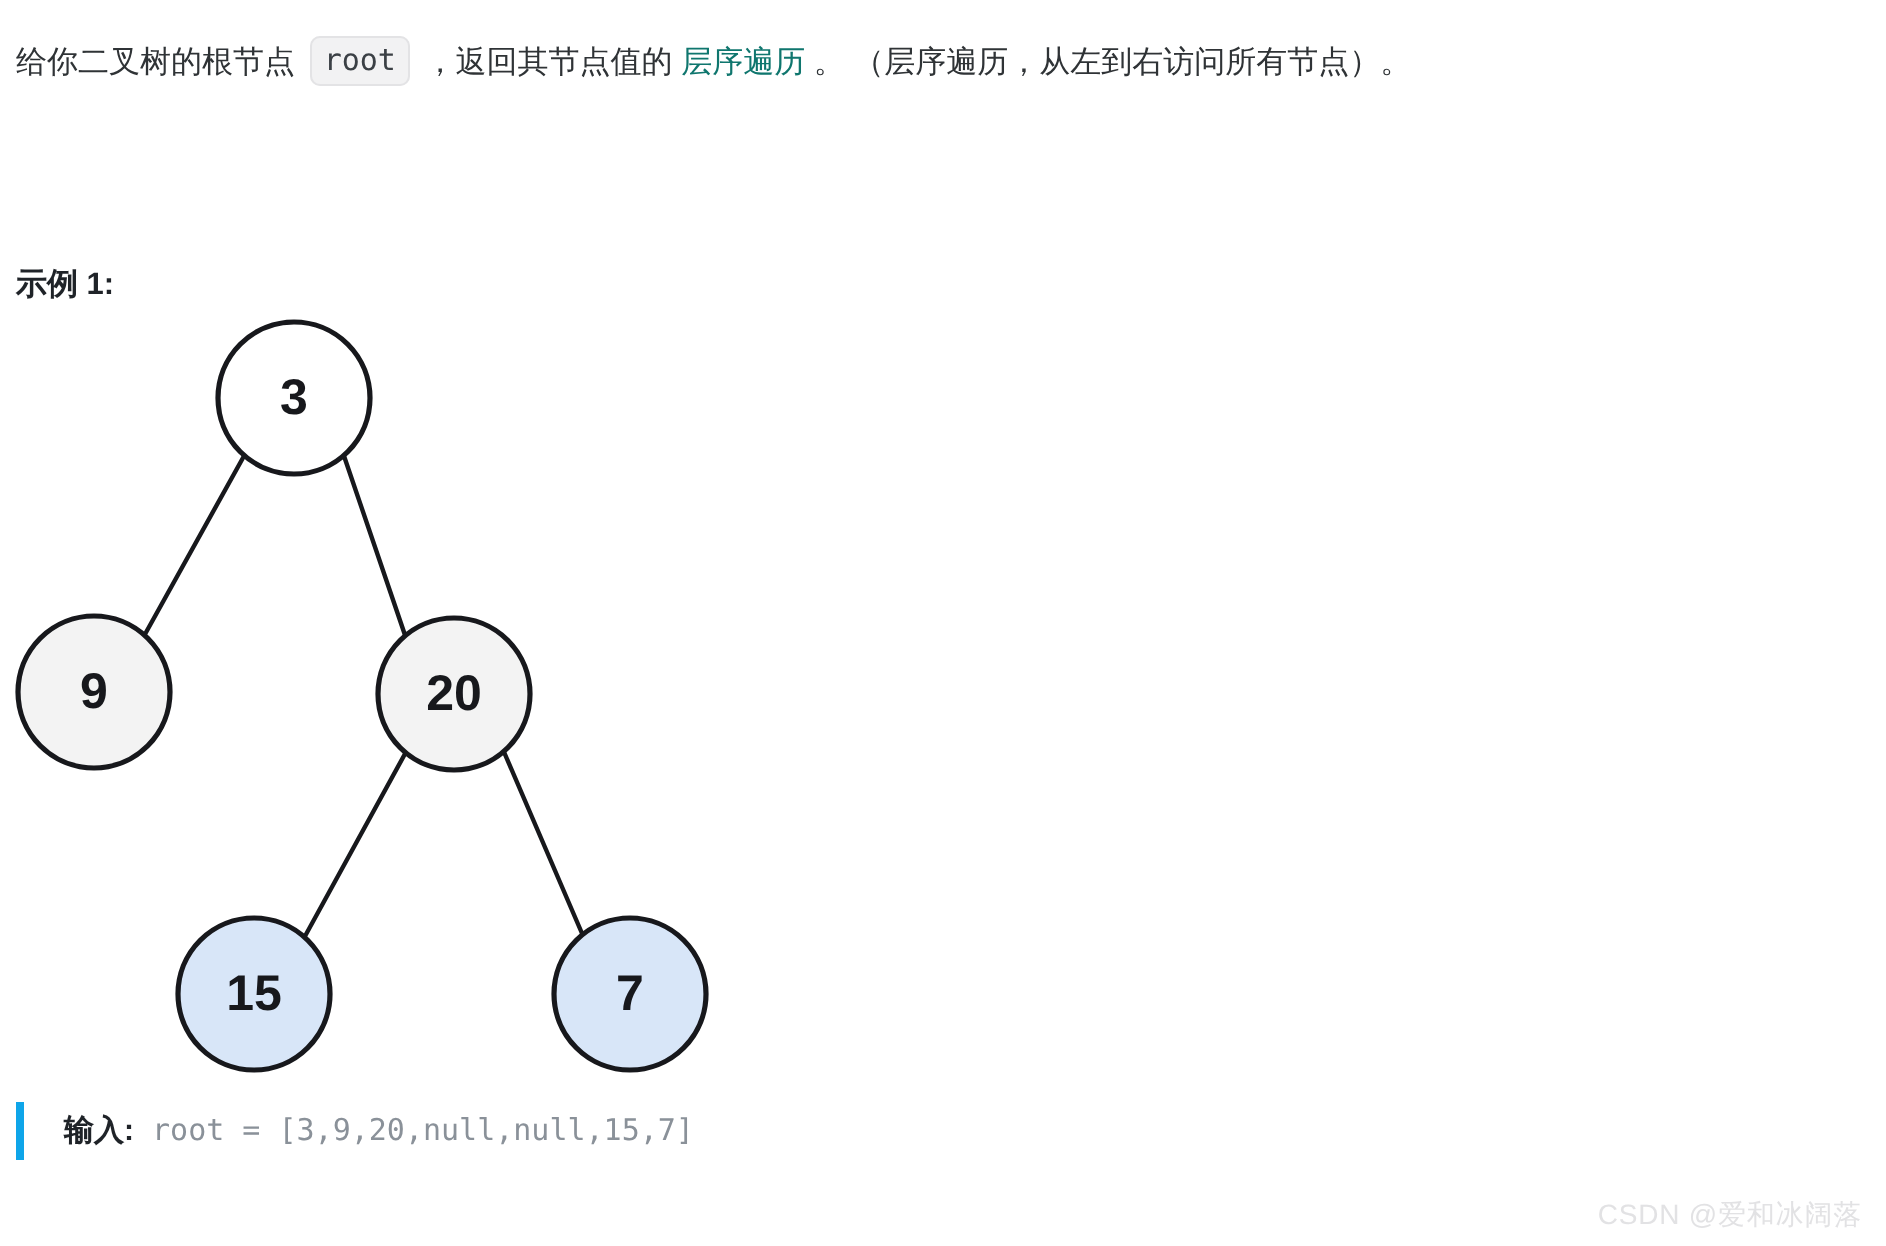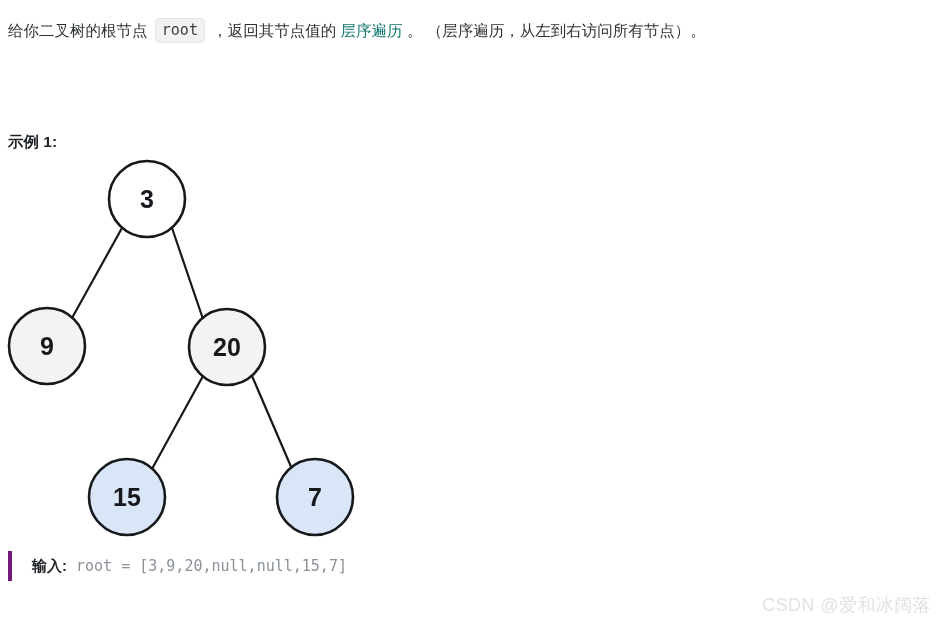--- a/index.html
+++ b/index.html
@@ -65,21 +65,21 @@
     height: 410px;
   }
   #tree-svg { display: block; }
 
   
   #io-block {
     position: absolute;
     left: 8px;
     top: 551px;
     width: 900px;
-    border-left: 4px solid #701a75;
+    border-left: 4px solid #0ea5e9;
     padding: 2px 0 2px 20px;
     box-sizing: border-box;
   }
   .io-line {
     font-family: "DejaVu Sans Mono", "Liberation Mono", monospace;
     font-size: 15px;
     line-height: 25px;
     color: #8a9199;
     white-space: pre;
   }
@@ -87,21 +87,21 @@
     font-family: "Liberation Sans", "DejaVu Sans", sans-serif;
     font-weight: bold;
     color: #1f2328;
   }
 
   
   #watermark {
     position: absolute;
     right: 12px;
     bottom: 6px;
-    font-size: 18px;
+    font-size: 14px;
     color: #e2e2e4;
     letter-spacing: 0.4px;
     user-select: none;
   }
 </style>
 </head>
 <body>
 
 <div id="problem-statement">
   <span>给你二叉树的根节点</span>

